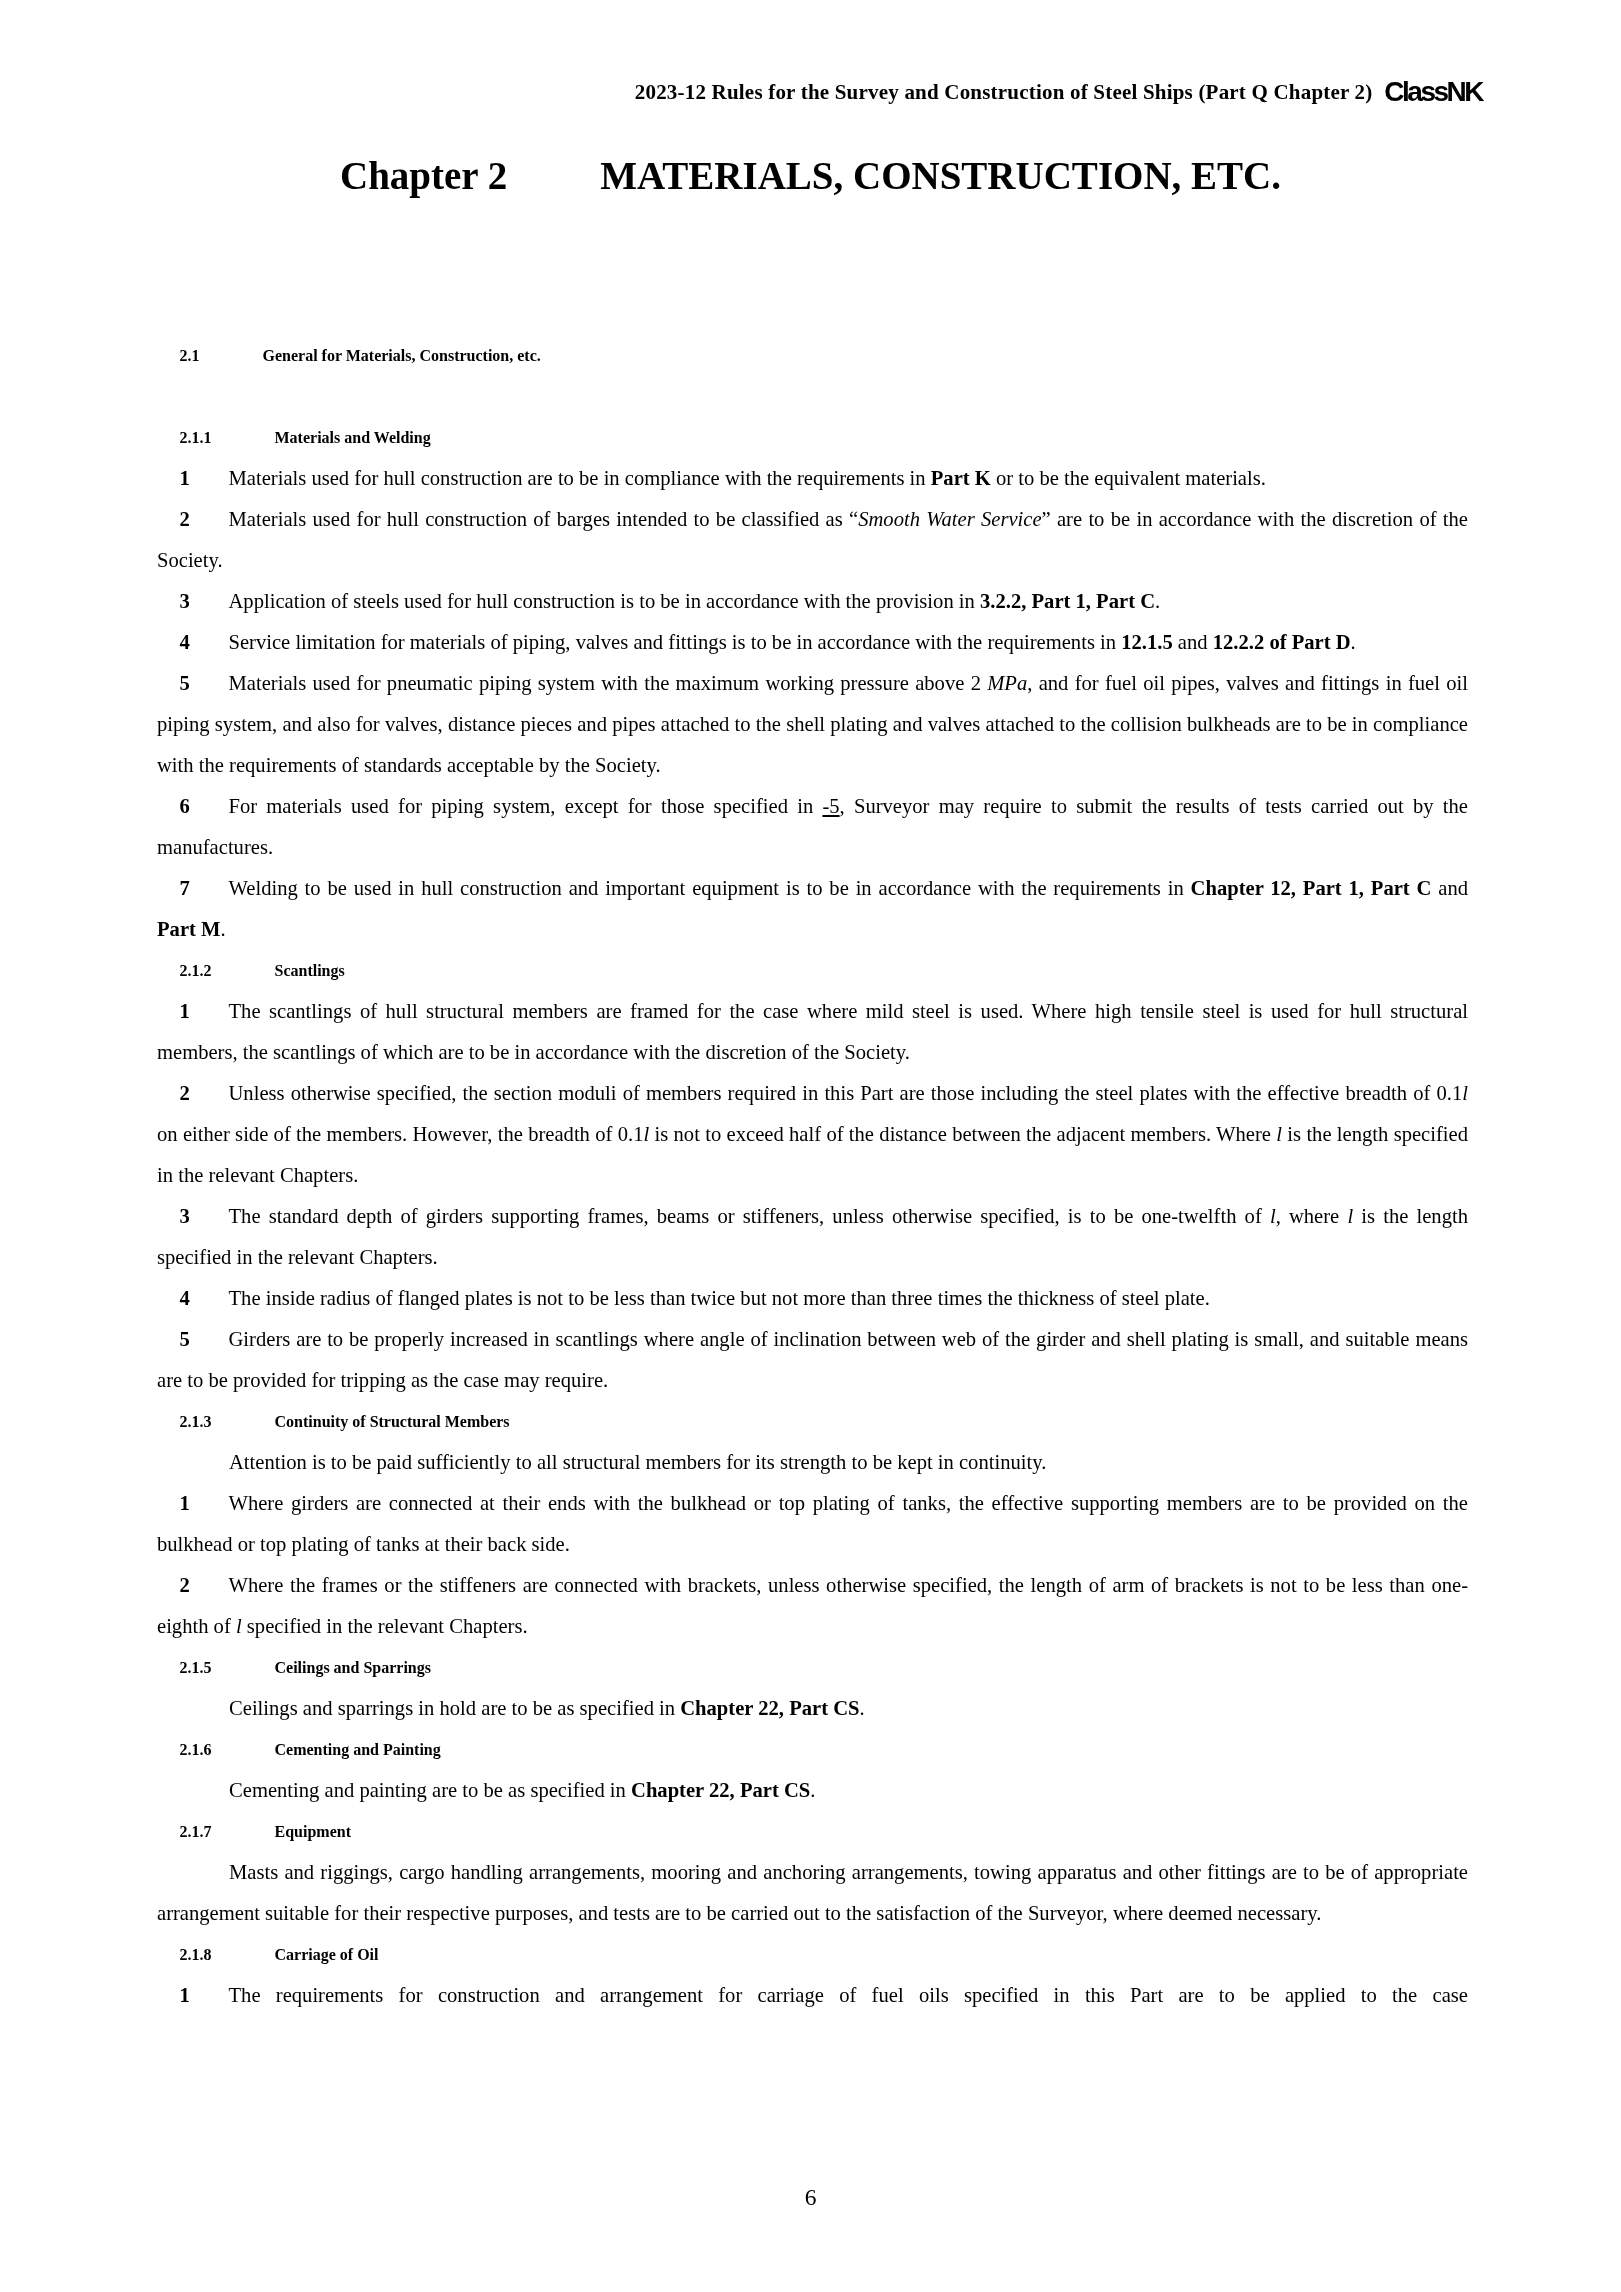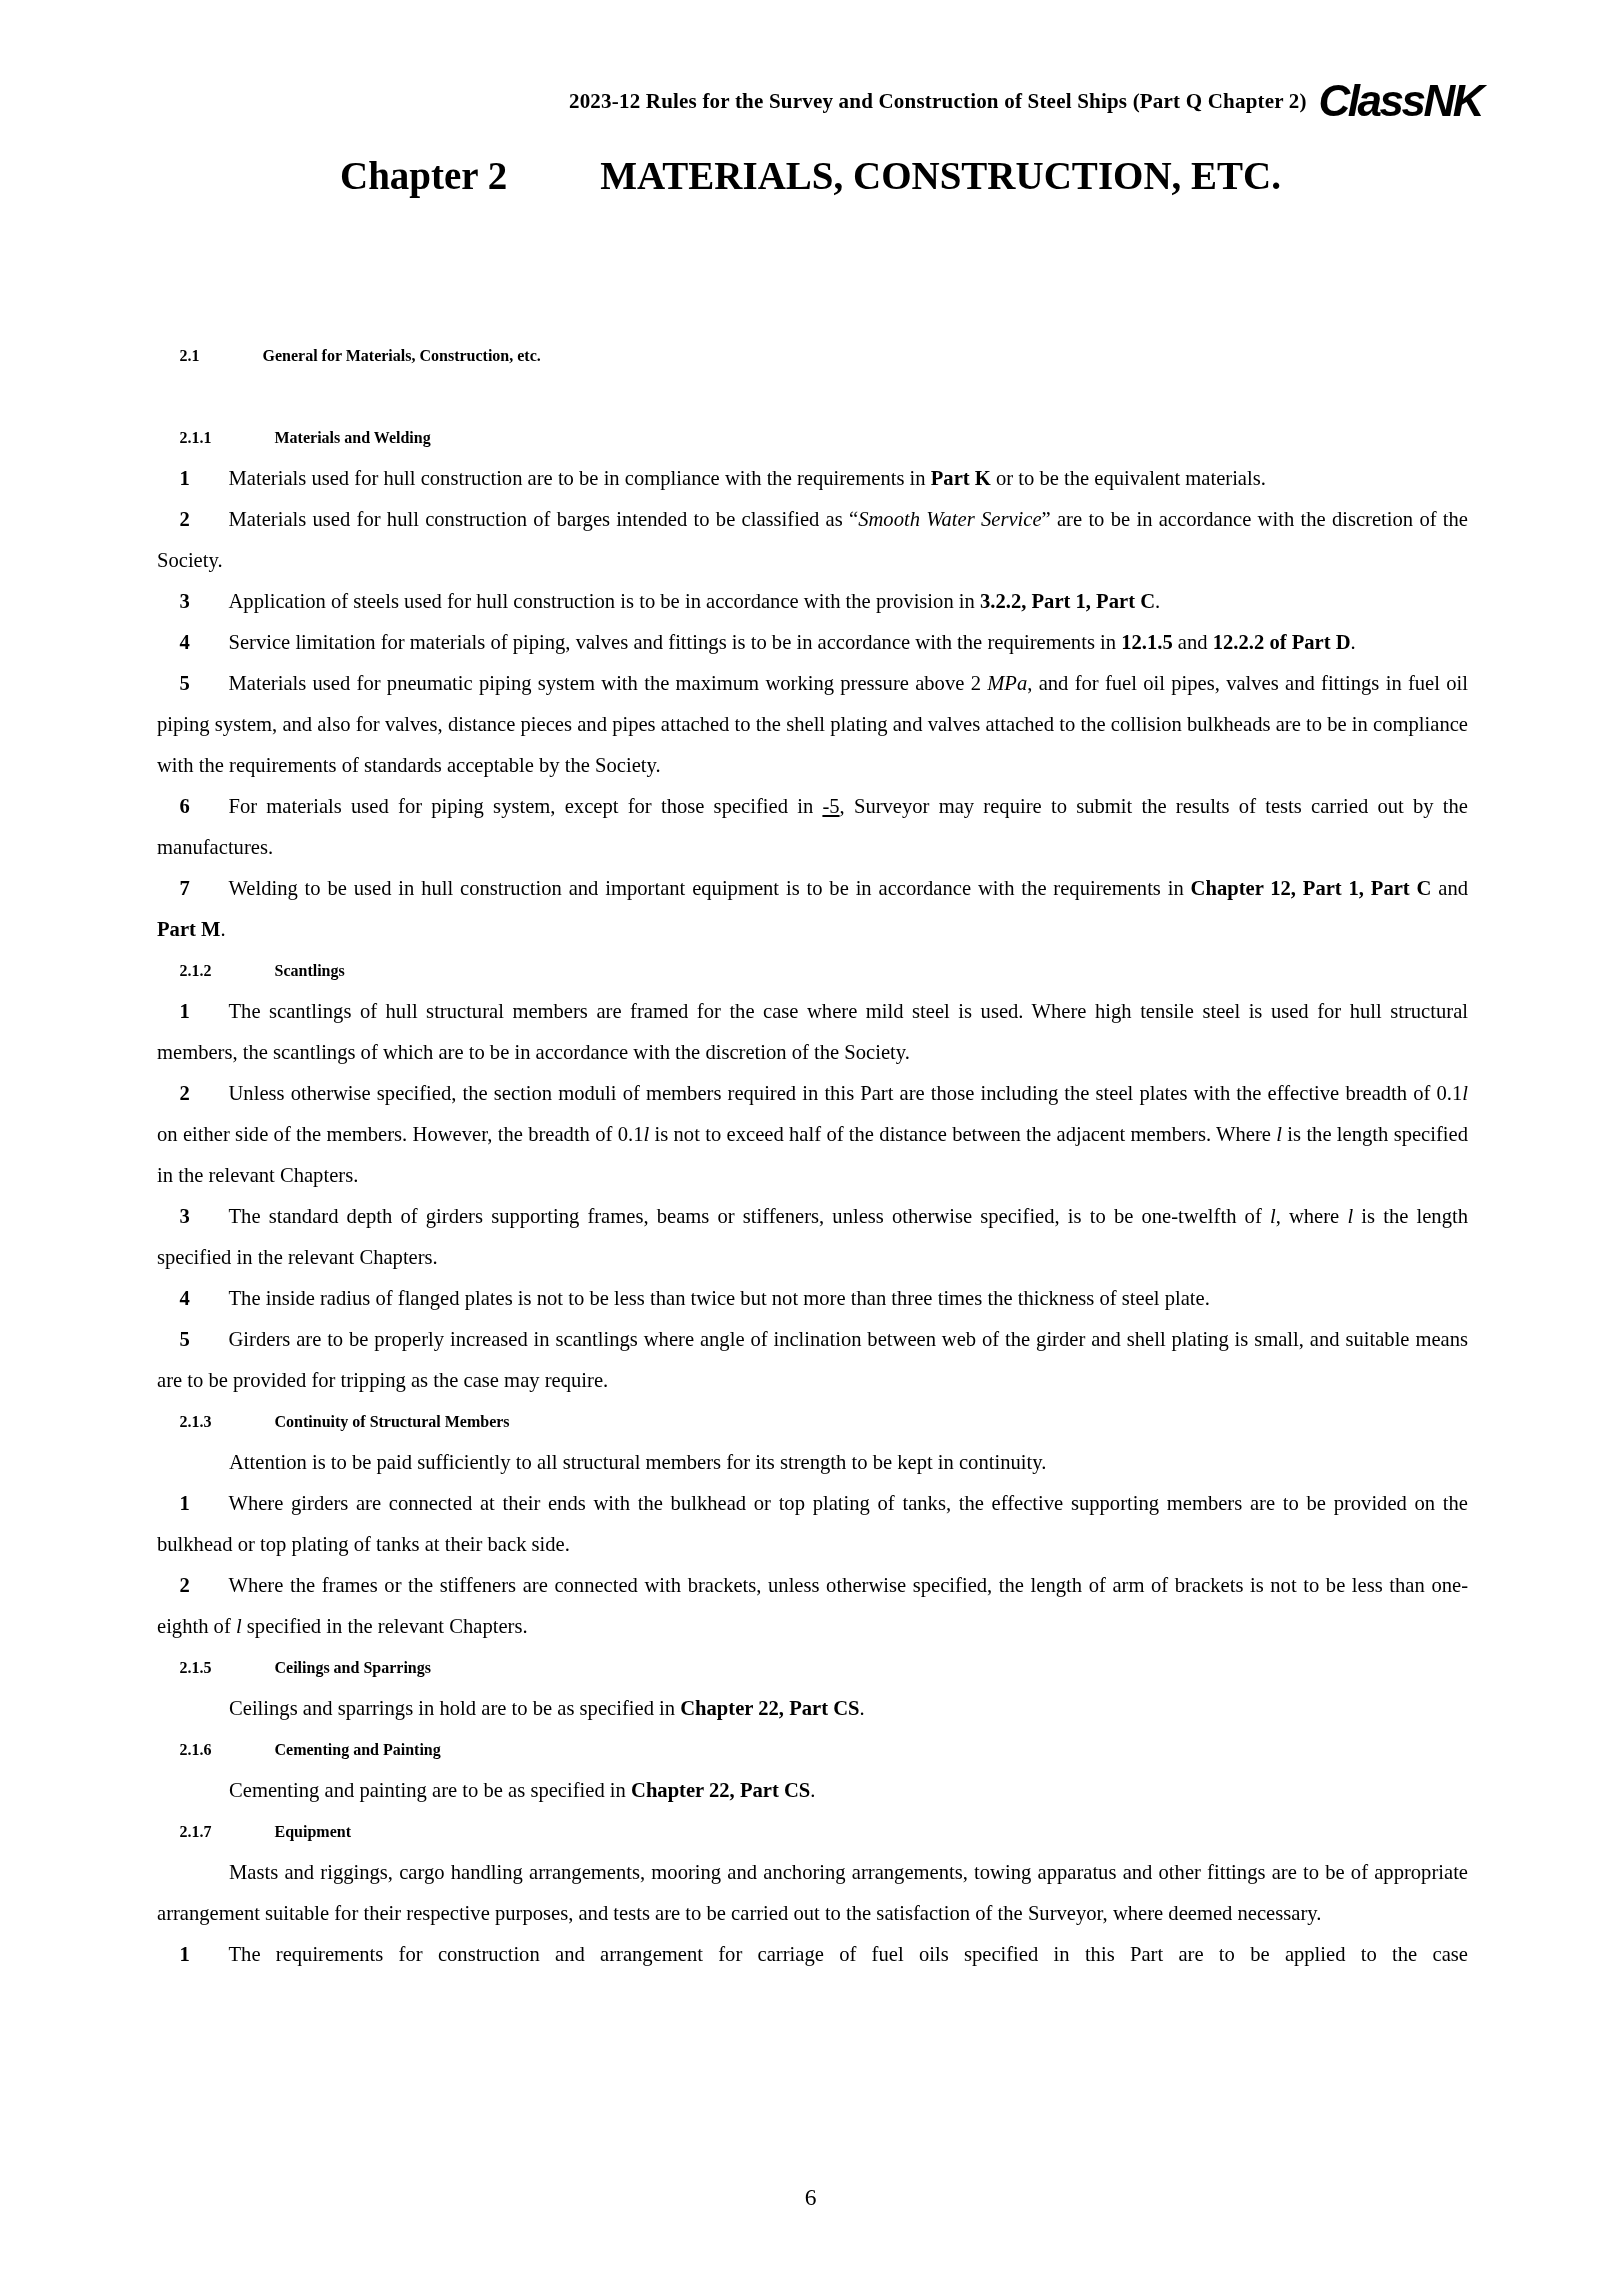--- a/index.html
+++ b/index.html
@@ -7,21 +7,21 @@
     width:1621px;height:2293px;background:#ffffff;color:#000;
     font-family:"Liberation Serif", serif;position:relative;overflow:hidden;
   }
   .page-header{
     position:absolute;top:76px;right:139px;
     display:flex;align-items:center;gap:11.8px;white-space:nowrap;
   }
   .running-header{font-weight:bold;font-size:21px;letter-spacing:0.2px;}
   .logo{
     font-family:"Liberation Sans", sans-serif;font-weight:bold;
-    font-size:44px;letter-spacing:-2.5px;transform:scaleY(1.02);font-style:italic;
+    font-size:28px;letter-spacing:-2.5px;transform:scaleY(1.02);
   }
   .chapter-row{
     position:absolute;top:153px;left:0;width:100%;
     display:flex;justify-content:center;gap:93px;
     font-weight:bold;font-size:39px;white-space:nowrap;
   }
   .doc-body{
     position:absolute;top:335px;left:157px;width:1311px;
     font-size:20.6px;line-height:41px;
   }
@@ -73,19 +73,20 @@
     <p class="heading h3"><span class="hnum">2.1.3</span><span>Continuity of Structural Members</span></p>
     <p class="pplain"><span>Attention is to be paid sufficiently to all structural members for its strength to be kept in continuity.</span></p>
     <p class="pnum-p"><span class="pnum">1</span><span>Where girders are connected at their ends with the bulkhead or top plating of tanks, the effective  supporting members are to be provided on the bulkhead or top plating of tanks at their back side.</span></p>
     <p class="pnum-p"><span class="pnum">2</span><span>Where the frames or the stiffeners are connected  with brackets, unless otherwise specified,  the length of arm of brackets is not to be less than one-eighth  of </span><span class="i">l</span><span> specified in the relevant Chapters.</span></p>
     <p class="heading h3"><span class="hnum">2.1.5</span><span>Ceilings and Sparrings</span></p>
     <p class="pplain"><span>Ceilings and sparrings in hold are to be as specified  in </span><span class="b">Chapter 22, Part CS</span><span>.</span></p>
     <p class="heading h3"><span class="hnum">2.1.6</span><span>Cementing and Painting</span></p>
     <p class="pplain"><span>Cementing  and painting are to be as specified in </span><span class="b">Chapter 22, Part CS</span><span>.</span></p>
     <p class="heading h3"><span class="hnum">2.1.7</span><span>Equipment</span></p>
     <p class="pplain"><span>Masts and riggings, cargo handling  arrangements,  mooring and anchoring  arrangements,  towing apparatus and other fittings are to be of appropriate  arrangement  suitable  for their respective  purposes, and tests are to be carried out to the satisfaction  of the Surveyor, where deemed necessary.</span></p>
+    <p class="heading h3"><span class="hnum">2.1.8</span><span>Carriage of Oil</span></p>
     <p class="pnum-p force-just"><span class="pnum">1</span><span>The requirements  for construction and arrangement for carriage of fuel oils specified in this Part are to be applied to the case</span></p>
   </main>
 
 <div class="page-footer">
   <span>6</span>
 </div>
 
 
 </body></html>

